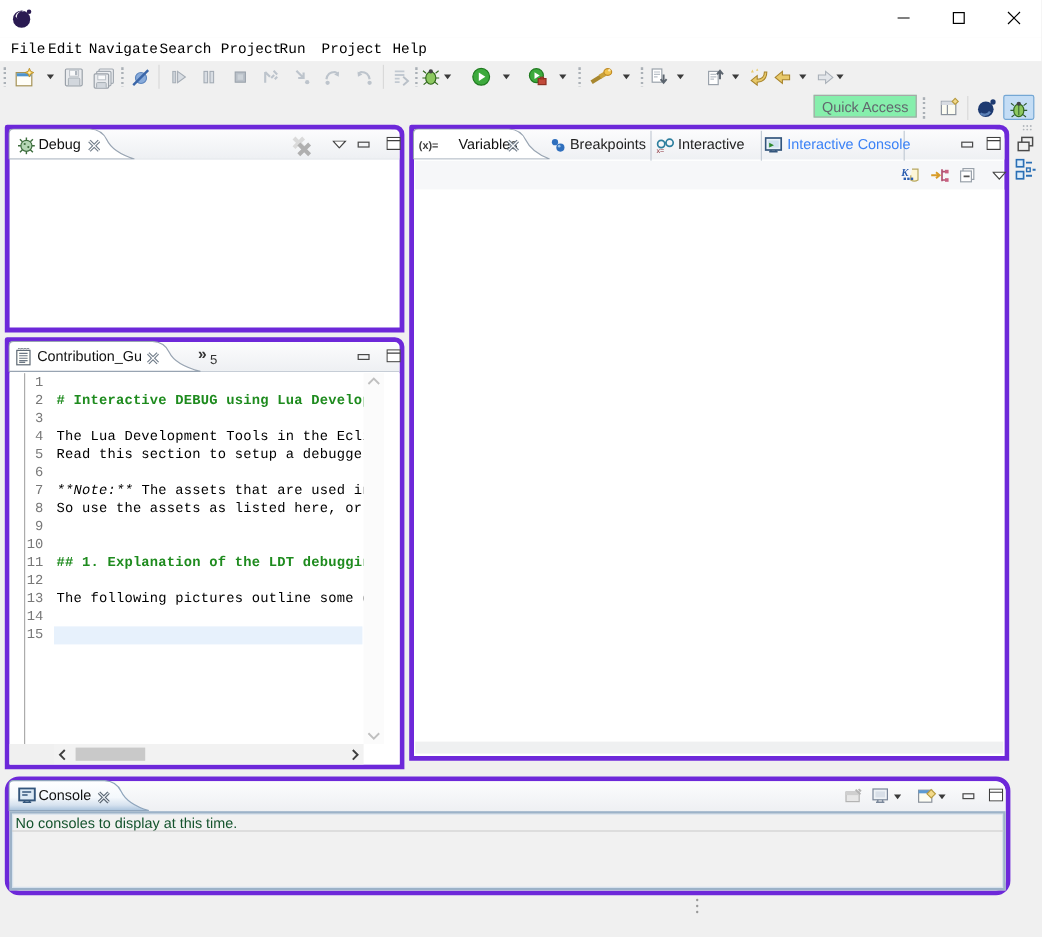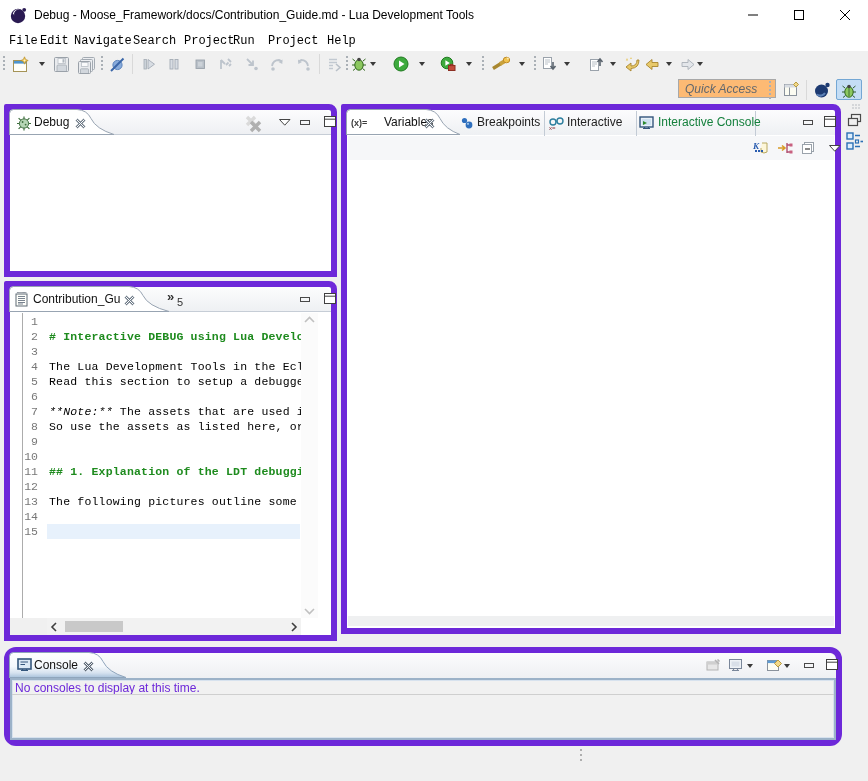--- a/index.html
+++ b/index.html
@@ -14,24 +14,24 @@
   #menubar { position:absolute; left:0; top:31px; width:868px; height:20px; background:#ffffff;font-family:Liberation Mono, monospace; }
   .mi { position:absolute; top:3px; font-size:12px; color:#000; }
   
   #toolbar1 { position:absolute; left:0; top:51px; width:868px; height:26px; background:#f0f0f0; }
   #toolbar2 { position:absolute; left:0; top:77px; width:868px; height:26px; background:#f0f0f0; }
   .tbi { position:absolute; top:5px; width:16px; height:16px; }
   .dd { position:absolute; top:11px; width:0; height:0; border-left:3.5px solid transparent; border-right:3.5px solid transparent; border-top:4px solid #3a3a3a; }
   .tsep { position:absolute; top:3px; width:1px; height:20px; background:#d9d9d9; }
   .thandle { position:absolute; top:5px; width:2px; height:16px; background-image:repeating-linear-gradient(#aab0b6 0 2px, transparent 2px 4px); }
   
-  #qa { position:absolute; left:678px; top:2px; width:98px; height:19px; background:#fdba74; border:1px solid #a8a8a8; font-size:12px; color:#61676d; padding:2px 0 0 6px;font-style:italic; }
+  #qa { position:absolute; left:678px; top:2px; width:86px; height:19px; background:#86efac; border:1px solid #a8a8a8; font-size:12px; color:#61676d; padding:2px 0 0 6px; }
   #dbgtoggle { position:absolute; left:836px; top:2px; width:26px; height:21px; background:#c4ddf5; border:1px solid #74a7d4; border-radius:2px; }
   
-  .panel { position:absolute; border:6px solid #6d28d9; border-radius:2px 8px 0 0; background:#fff; }
+  .panel { position:absolute; border:4px solid #6d28d9; border-radius:2px 8px 0 0; background:#fff; }
   .phead { position:absolute; left:0; top:0; right:0; height:25px; background:linear-gradient(180deg,#fcfcfd,#eef0f3); border-bottom:1px solid #c6cdd6; border-radius:2px 8px 0 0; }
   .tabsvg { position:absolute; left:-1px; top:-1px; }
   .tabtxt { position:absolute; top:5px; font-size:12px; color:#111; white-space:nowrap; }
   .vmin { position:absolute; top:7px; width:12px; height:10px; }
   .vmax { position:absolute; top:6px; width:12px; height:11px; }
   .vmenu { position:absolute; top:9px; width:12px; height:7px; }
   
   #edcontent { position:absolute; left:0; top:26px; right:0; bottom:0; background:#fff; }
   #lnums { position:absolute; left:6px; top:0; width:22px; bottom:17px; font-family:"Liberation Mono", monospace; font-size:11.5px; color:#787878; text-align:right; line-height:15px; padding-top:1px; }
   #edtext { position:absolute; left:39px; top:0; right:30px; bottom:17px; font-family:"Liberation Mono", monospace; font-size:11.5px; letter-spacing:0.18px; line-height:15px; white-space:pre; overflow:hidden; padding-top:1px; }
@@ -46,21 +46,20 @@
 </style>
 </head>
 <body>
 
 <div id="titlebar">
   <svg class="abs" style="left:10px;top:7px" width="17" height="17" viewBox="0 0 17 17">
     <circle cx="8" cy="9" r="7.2" fill="#2a1a52"></circle>
     <path d="M2.8,6.5 A6.3 6.3 0 0 1 10.6,2.4 A5 5 0 0 0 4.6,9.3 A5 5 0 0 0 2.8,6.5 Z" fill="#ffffff" opacity="0.97"></path>
     <circle cx="14.2" cy="2.8" r="1.9" fill="#2a1a52"></circle>
   </svg>
-  <div id="titletext">Debug - Moose_Framework/docs/Contribution_Guide.md - Lua Development Tools</div>
   <div class="winbtn" style="left:730px">
     <svg width="46" height="30">
         <line x1="18" y1="15" x2="28" y2="15" stroke="#000" stroke-width="1"></line>
       </svg>
   </div>
   <div class="winbtn" style="left:776px">
     <svg width="46" height="30">
         <rect x="18.5" y="10.5" width="9" height="9" fill="none" stroke="#000" stroke-width="1"></rect>
       </svg>
   </div>
@@ -372,21 +371,21 @@
     <text x="1" y="13.5" font-size="6" fill="#8a3038" font-family="Liberation Sans">x=</text>
   </svg>
   <div class="tabtxt" style="left:220px;color:#222">Interactive</div>
 
   <svg class="abs" style="left:292px;top:6px" width="16" height="15" viewBox="0 0 16 15">
     <rect x="1" y="1" width="13" height="10" fill="#e9f1f8" stroke="#34567c" stroke-width="1.4"></rect>
     <rect x="3" y="3" width="9" height="6" fill="#cfe1f0"></rect>
     <path d="M4,12.5 H11 M5.5,11 V12.5 M9.5,11 V12.5" stroke="#34567c" stroke-width="1.2"></path>
     <path d="M4,5 L8,7 L4,9 Z" fill="#2c8a2c"></path>
   </svg>
-  <div class="tabtxt" style="left:311px;color:#15803d">Interactive Console</div>
+  <div class="tabtxt" style="left:311px;color:#3b82f6">Interactive Console</div>
 
   <svg class="vmin" style="left:455px">
       <rect x="1.5" y="3.5" width="9" height="4" fill="none" stroke="#494949"></rect>
     </svg>
   <svg class="vmax" style="left:477px">
       <rect x="0.5" y="0.5" width="11" height="10" fill="#fff" stroke="#3f3f3f"></rect>
       <line x1="0.5" y1="3.2" x2="11.5" y2="3.2" stroke="#3f3f3f"></line>
     </svg>
   <div id="rtoolbar" class="abs" style="left:1px;top:26px;right:1px;height:24px;background:#f6f7f9;">
     <svg class="abs" style="left:405px;top:4px" width="16" height="16" viewBox="0 0 16 16">
@@ -479,21 +478,21 @@
   </svg>
   <div class="dd" style="left:774px;top:11px"></div>
   <svg class="vmin" style="left:793px">
       <rect x="1.5" y="3.5" width="9" height="4" fill="none" stroke="#494949"></rect>
     </svg>
   <svg class="vmax" style="left:816px">
       <rect x="0.5" y="0.5" width="11" height="10" fill="#fff" stroke="#3f3f3f"></rect>
       <line x1="0.5" y1="3.2" x2="11.5" y2="3.2" stroke="#3f3f3f"></line>
     </svg>
   <div id="consbody">
-    <div class="abs" style="left:3px;top:1px;font-size:12px;color:#6d28d9;">No consoles to display at this time.</div>
+    <div class="abs" style="left:3px;top:1px;font-size:12px;color:#14532d;">No consoles to display at this time.</div>
     <div class="abs" style="left:0px;right:0px;top:14px;height:1px;background:#cfcfcf;"></div>
   </div>
 </div>
 
 <svg class="abs" style="left:578px;top:748px" width="6" height="14">
   <circle cx="3" cy="2" r="1" fill="#999"></circle>
     <circle cx="3" cy="7" r="1" fill="#999"></circle>
     <circle cx="3" cy="12" r="1" fill="#999"></circle>
 </svg>
 

